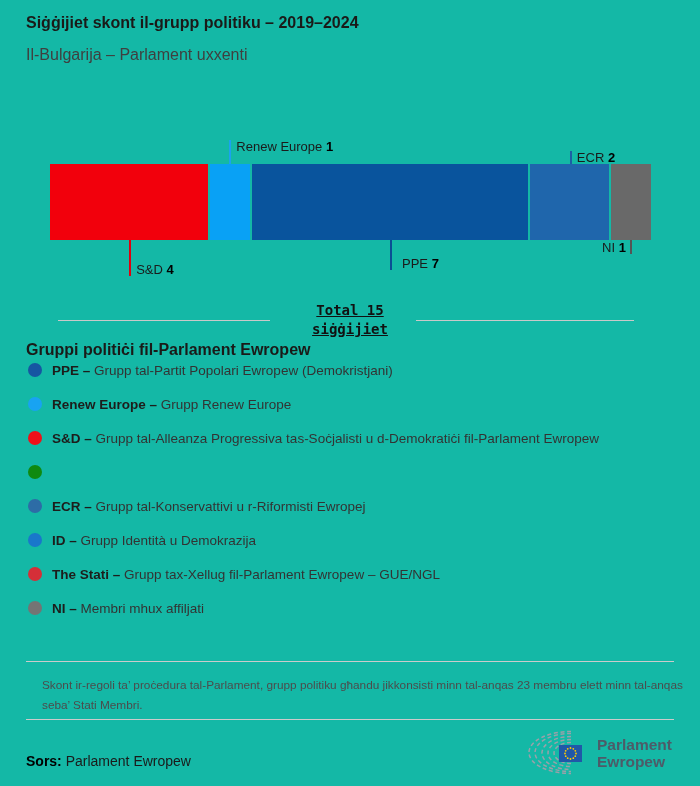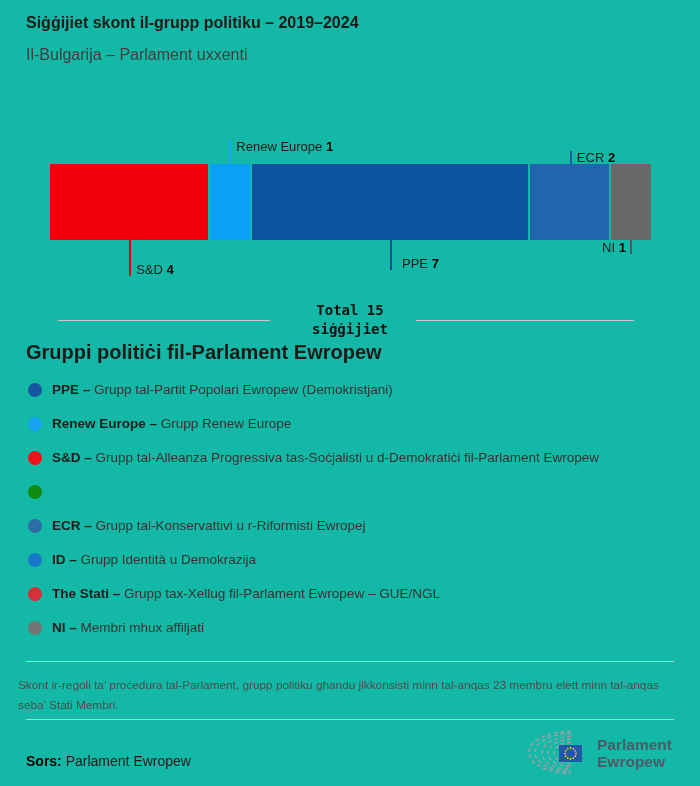--- a/index.html
+++ b/index.html
@@ -16,39 +16,39 @@
     display:flex;gap:2px;
   }
   .bar-segment{height:100%;}
   .tick{position:absolute;width:2px;}
   .ann-label{position:absolute;font-size:13px;color:#1b1b1b;white-space:nowrap;}
   .ann-label b{font-weight:700;color:#000;}
 
   .total-block{
     position:absolute;left:0;top:301px;width:700px;text-align:center;
     font-family:"DejaVu Sans Mono",monospace;font-weight:700;font-size:14px;
-    line-height:19px;color:#111;
+    line-height:19px;color:#111;text-decoration:underline;
   }
   .divider-line{position:absolute;height:1px;background:#c9c9c9;top:320px;}
   .divider-left{left:58px;width:212px;}
   .divider-right{left:416px;width:218px;}
 
-  .legend-heading{position:absolute;left:26px;top:341px;font-size:20px;font-weight:700;color:#1a1a18;}
+  .legend-heading{position:absolute;left:26px;top:341px;font-size:16px;font-weight:700;color:#1a1a18;}
   .legend{position:absolute;left:26px;top:363px;width:648px;}
-  .legend-row{display:flex;align-items:flex-end;height:34px;padding-left:2px;}
+  .legend-row{display:flex;align-items:flex-start;height:34px;padding-left:2px;}
   .legend-dot{width:14px;height:14px;border-radius:50%;flex:0 0 14px;margin-right:10px;}
   .legend-text{font-size:13.5px;color:#333;white-space:nowrap;}
   .legend-text .abbr{font-weight:700;color:#1d1d1b;}
 
   .rule{position:absolute;left:26px;width:648px;height:1px;background:#cbcbcb;}
   .rule-top{top:661px;}
   .rule-bottom{top:719px;}
 
   .footnote{
-    position:absolute;left:18px;top:675px;width:652px;
+    position:absolute;left:42px;top:675px;width:652px;
     font-size:11.8px;line-height:20px;color:#4c4c4c;
   }
   .source{position:absolute;left:26px;top:753px;font-size:14px;color:#1a1a1a;}
   .source .src-label{font-weight:700;color:#000;}
   .ep-logo{position:absolute;right:23px;top:727px;}
 </style>
 </head>
 <body>
 
 <div class="page">

